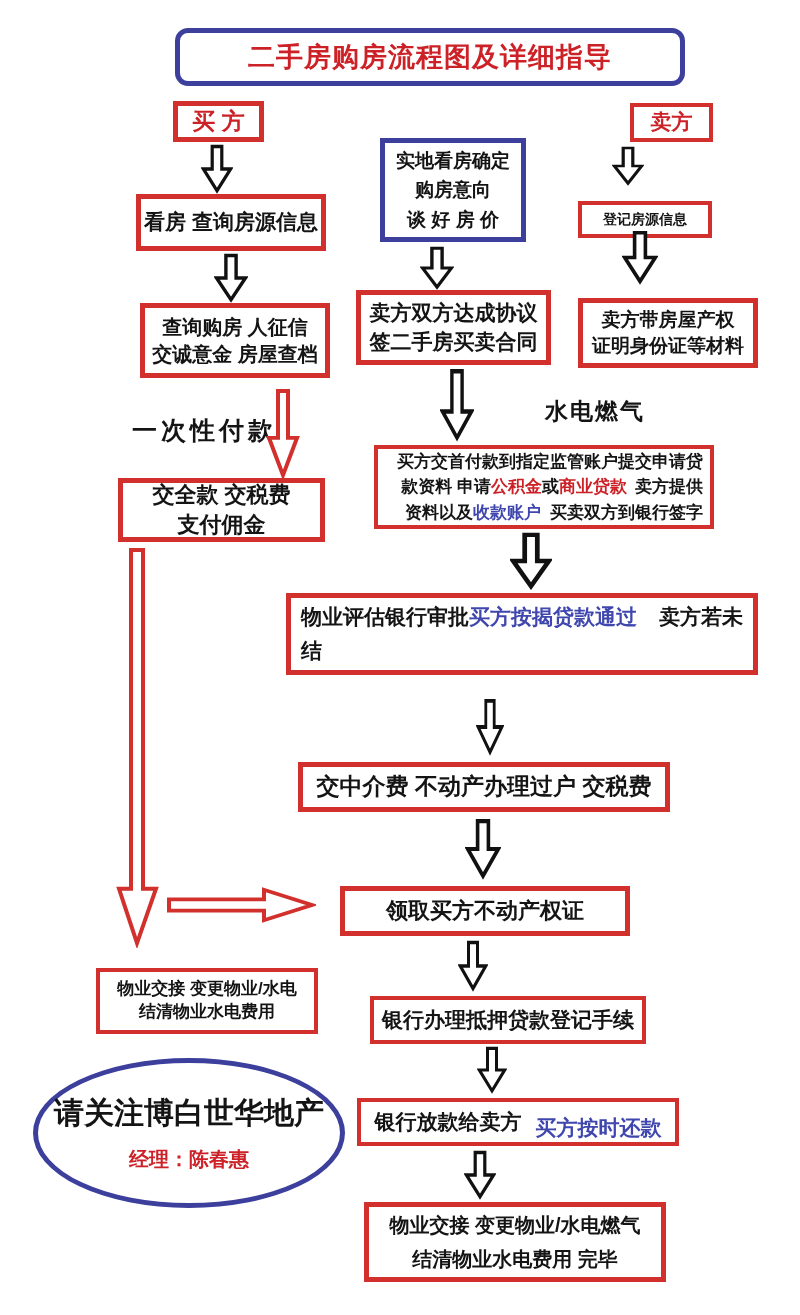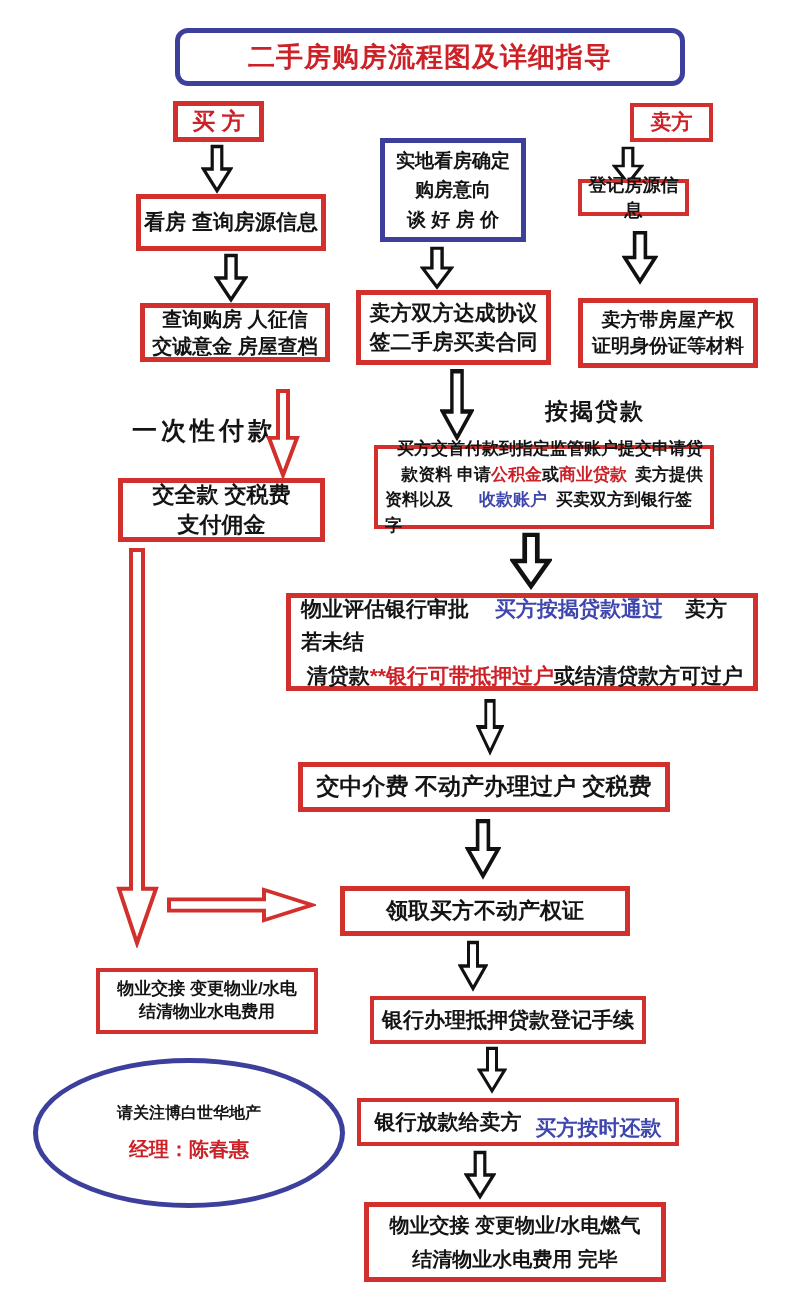--- a/index.html
+++ b/index.html
@@ -15,21 +15,21 @@
   .box{
     position:absolute;box-sizing:border-box;background:#fff;
     border:5px solid var(--red);
     display:flex;flex-direction:column;justify-content:center;align-items:center;
     text-align:center;font-weight:bold;color:var(--ink);
     white-space:pre-wrap;line-height:1.35;
   }
   .box p{margin:0;}
   .blue-border{border-color:var(--blue);}
   .red-text{color:var(--red-text);}
-  .blue-text{color:var(--blue-text);margin-left:26px;}
+  .blue-text{color:var(--blue-text);}
   .label{position:absolute;font-weight:bold;color:var(--ink);white-space:pre;}
   .arrow{position:absolute;}
   .ellipse{
     position:absolute;box-sizing:border-box;border:5px solid var(--blue);
     border-radius:50%;background:#fff;display:flex;flex-direction:column;
     justify-content:center;align-items:center;font-weight:bold;text-align:center;
   }
   .leftish{align-items:flex-end;text-align:left;}
 </style>
 </head>
@@ -50,21 +50,21 @@
   </svg>
 
   <div class="box" style="left:136px;top:194px;width:190px;height:57px;font-size:21px;">
     <p>看房 查询房源信息</p>
   </div>
 
   <svg class="arrow" style="left:214px;top:253px;" width="34" height="50" viewBox="0 0 40 60" preserveAspectRatio="none">
     <path d="M14 3 H26 V30 H37 L20 56 L3 30 H14 Z" fill="#fff" stroke="#111" stroke-width="4"></path>
   </svg>
 
-  <div class="box" style="left:140px;top:303px;width:190px;height:59px;font-size:20px;">
+  <div class="box" style="left:140px;top:303px;width:190px;height:75px;font-size:20px;">
     <p>查询购房 人征信</p>
     <p>交诚意金 房屋查档</p>
   </div>
 
   <div class="label" style="left:132px;top:414px;font-size:25px;letter-spacing:4px;">一次性付款</div>
 
   <svg class="arrow" style="left:266px;top:389px;" width="34" height="90" viewBox="0 0 34 92" preserveAspectRatio="none">
     <path d="M12 2 H22 V50 H31 L17 88 L3 50 H12 Z" fill="#fff" stroke="#d2302c" stroke-width="4"></path>
   </svg>
 
@@ -80,21 +80,21 @@
   <svg class="arrow" style="left:166px;top:886px;" width="150" height="38" viewBox="0 0 150 40" preserveAspectRatio="none">
     <path d="M3 14 H98 V4 L146 20 L98 36 V26 H3 Z" fill="#fff" stroke="#d2302c" stroke-width="4"></path>
   </svg>
 
   <div class="box" style="left:96px;top:968px;width:222px;height:66px;font-size:17px;border-width:4px;">
     <p>物业交接 变更物业/水电</p>
     <p>结清物业水电费用</p>
   </div>
 
   <div class="ellipse" style="left:33px;top:1058px;width:312px;height:150px;">
-    <p style="margin:0;font-size:16px;color:var(--ink);">请关注博白世华地产</p>
+    <p style="margin:0;font-size:30px;color:var(--ink);">请关注博白世华地产</p>
     <p class="red-text" style="margin:12px 0 0 0;font-size:20px;">经理：陈春惠</p>
   </div>
 
   <div class="box blue-border" style="left:380px;top:138px;width:146px;height:104px;font-size:19px;line-height:1.55;">
     <p>实地看房确定</p>
     <p>购房意向</p>
     <p>谈 好 房 价</p>
   </div>
 
   <svg class="arrow" style="left:420px;top:246px;" width="34" height="44" viewBox="0 0 40 60" preserveAspectRatio="none">
@@ -103,35 +103,34 @@
 
   <div class="box" style="left:356px;top:290px;width:195px;height:75px;font-size:21px;">
     <p>卖方双方达成协议</p>
     <p>签二手房买卖合同</p>
   </div>
 
   <svg class="arrow" style="left:440px;top:368px;" width="34" height="74" viewBox="0 0 40 68" preserveAspectRatio="none">
     <path d="M14 3 H26 V40 H37 L20 64 L3 40 H14 Z" fill="#fff" stroke="#111" stroke-width="4"></path>
   </svg>
 
-  <div class="label red-text" style="left:545px;top:396px;font-size:23px;letter-spacing:2px;">按揭贷款</div>
+  <div class="label red-text" style="left:545px;top:396px;font-size:23px;letter-spacing:2px;">水电燃气</div>
 
   <div class="box leftish" style="left:374px;top:445px;width:340px;height:84px;font-size:17px;border-width:4px;padding:2px 7px;line-height:1.5;">
     <p>买方交首付款到指定监管账户提交申请贷</p>
     <p><span>款资料 申请</span><span class="red-text">公积金</span><span>或</span><span class="red-text">商业贷款</span><span style="margin-left:8px;">卖方提供</span></p>
     <p><span>资料以及</span><span class="blue-text">收款账户</span><span style="margin-left:9px;">买卖双方到银行签字</span></p>
   </div>
 
   <svg class="arrow" style="left:510px;top:532px;" width="42" height="58" viewBox="0 0 40 60" preserveAspectRatio="none">
     <path d="M14 3 H26 V30 H37 L20 56 L3 30 H14 Z" fill="#fff" stroke="#111" stroke-width="4.5"></path>
   </svg>
 
-  <div class="box leftish" style="left:286px;top:593px;width:472px;height:98px;font-size:21px;padding:20px 10px;line-height:1.6;">
+  <div class="box leftish" style="left:286px;top:593px;width:472px;height:82px;font-size:21px;padding:20px 10px;line-height:1.6;">
     <p><span>物业评估银行审批</span><span class="blue-text">买方按揭贷款通过</span><span style="margin-left:22px;">卖方若未结</span></p>
-    <p><span>清贷款</span><span class="red-text">**银行可带抵押过户</span><span>或结清贷款方可过户</span></p>
   </div>
 
   <svg class="arrow" style="left:476px;top:698px;" width="28" height="58" viewBox="0 0 40 60" preserveAspectRatio="none">
     <path d="M14 3 H26 V30 H37 L20 56 L3 30 H14 Z" fill="#fff" stroke="#111" stroke-width="4"></path>
   </svg>
 
   <div class="box" style="left:291px;top:762px;width:372px;height:50px;font-size:23px;margin-left:7px;">
     <p>交中介费 不动产办理过户 交税费</p>
   </div>
 
@@ -169,21 +168,21 @@
   </div>
 
   <div class="box" style="left:630px;top:103px;width:83px;height:39px;font-size:21px;border-width:4px;">
     <p class="red-text">卖方</p>
   </div>
 
   <svg class="arrow" style="left:612px;top:146px;" width="32" height="40" viewBox="0 0 40 60" preserveAspectRatio="none">
     <path d="M14 3 H26 V30 H37 L20 56 L3 30 H14 Z" fill="#fff" stroke="#111" stroke-width="4"></path>
   </svg>
 
-  <div class="box" style="left:578px;top:179px;width:111px;height:37px;font-size:18px;border-width:4px;">
+  <div class="box" style="left:578px;top:201px;width:134px;height:37px;font-size:14px;border-width:4px;">
     <p>登记房源信息</p>
   </div>
 
   <svg class="arrow" style="left:622px;top:230px;" width="36" height="55" viewBox="0 0 40 60" preserveAspectRatio="none">
     <path d="M14 3 H26 V30 H37 L20 56 L3 30 H14 Z" fill="#fff" stroke="#111" stroke-width="4"></path>
   </svg>
 
   <div class="box" style="left:578px;top:298px;width:180px;height:70px;font-size:19px;">
     <p>卖方带房屋产权</p>
     <p>证明身份证等材料</p>

